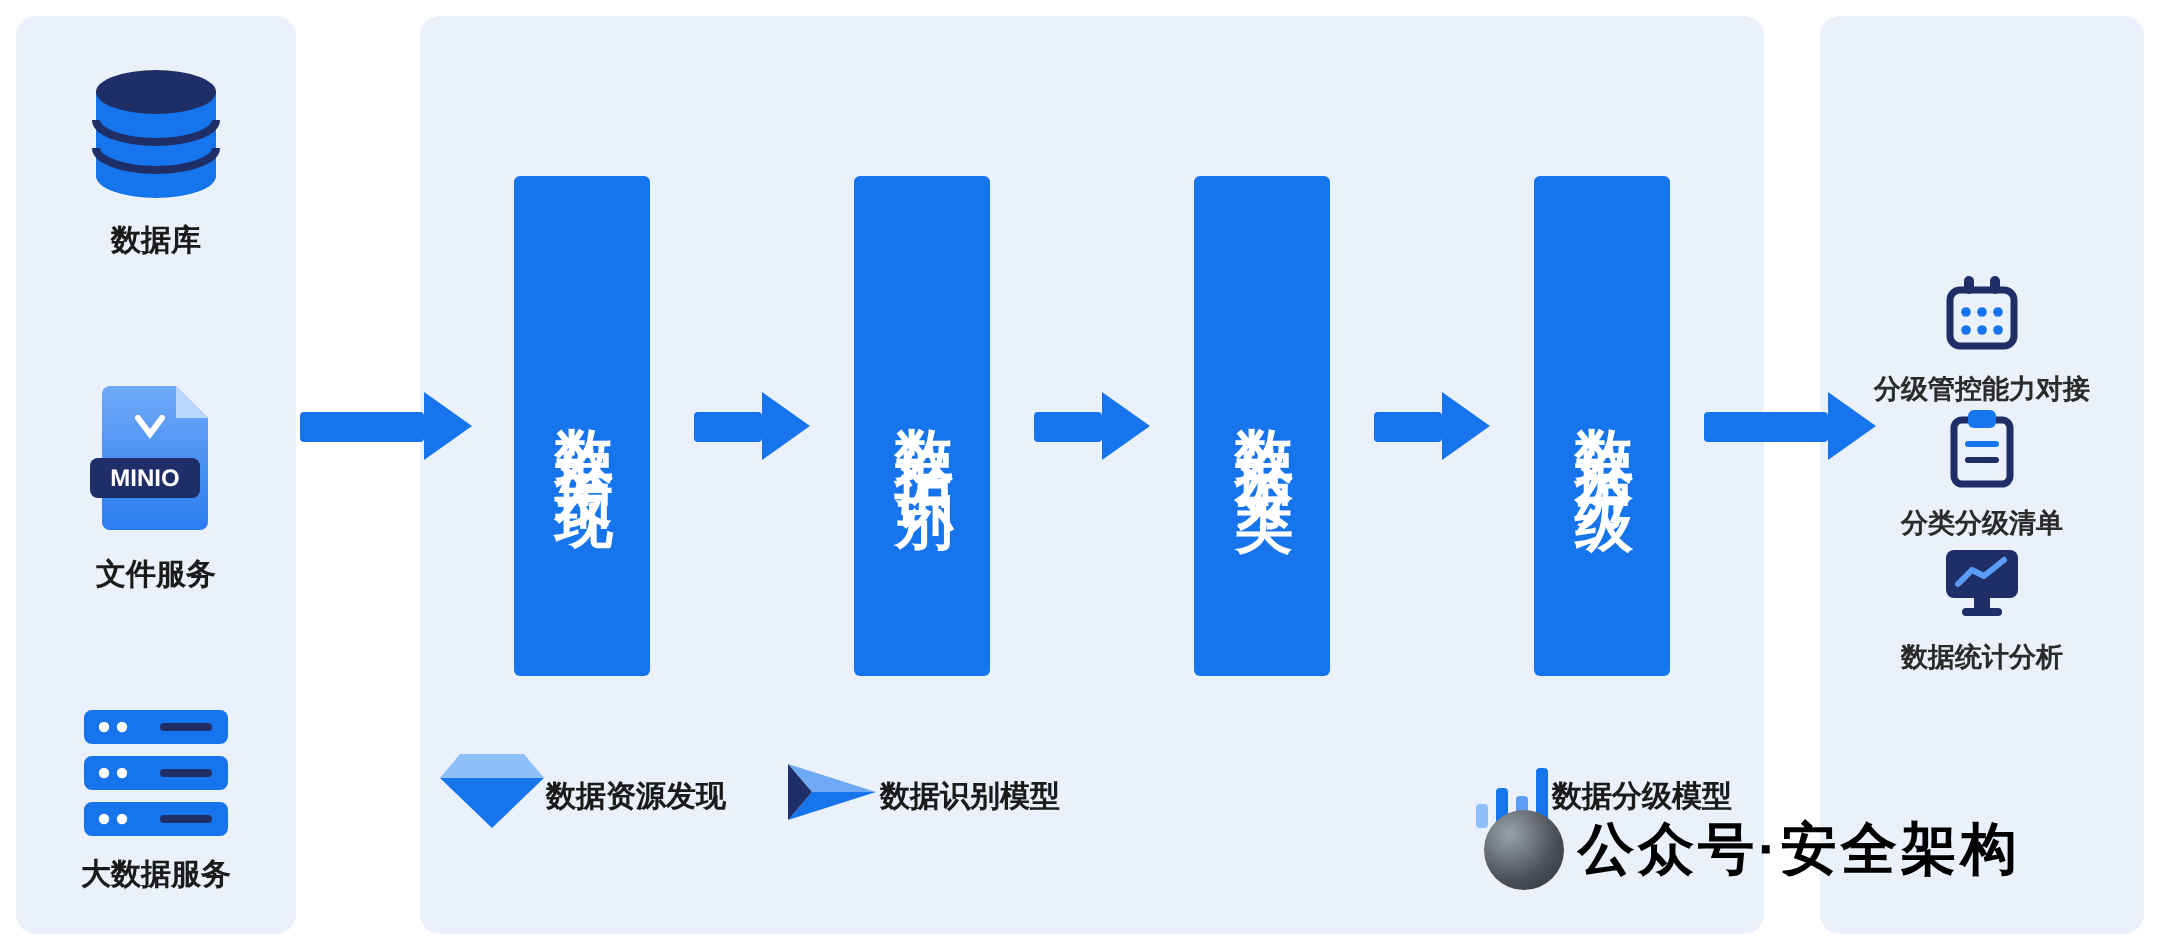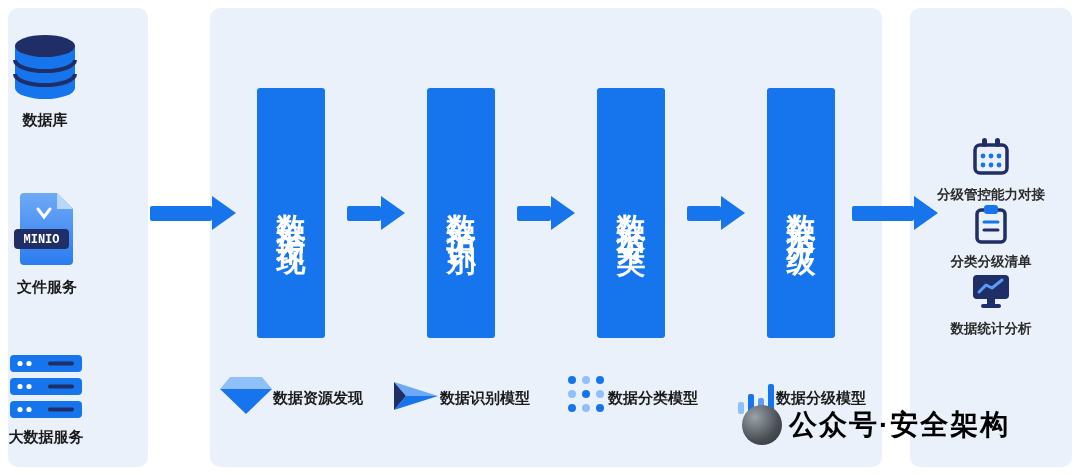--- a/index.html
+++ b/index.html
@@ -9,21 +9,21 @@
     --navy:#1F2E66;
     --panel:#EAF1FA;
     --ink:#1b1b1b;
   }
   *{margin:0;padding:0;box-sizing:border-box;}
   html,body{background:#ffffff;}
   body{font-family:"Liberation Sans","DejaVu Sans",sans-serif;}
   .canvas{position:relative;width:1080px;height:475px;background:#ffffff;overflow:hidden;}
 
   .panel{position:absolute;background:var(--panel);border-radius:10px;}
-  .left-panel{left:8px;top:8px;width:140px;height:459px;display:flex;flex-direction:column;justify-content:space-between;align-items:flex-start;padding:26px 0 20px;font-family:Liberation Mono, monospace;}
+  .left-panel{left:8px;top:8px;width:140px;height:459px;display:flex;flex-direction:column;justify-content:space-between;align-items:center;padding:26px 0 20px;}
   .mid-panel{left:210px;top:8px;width:672px;height:459px;display:flex;justify-content:center;align-items:flex-start;padding-top:80px;}
   .right-panel{left:910px;top:8px;width:162px;height:459px;display:flex;flex-direction:column;justify-content:center;align-items:center;padding:10px 0;}
 
   .src-item,.out-item{display:flex;flex-direction:column;align-items:center;gap:9px;}
   .src-label{font-size:15px;font-weight:bold;color:var(--ink);}
   .out-label{font-size:13.5px;font-weight:bold;color:#2b2b2b;}
 
   .step{width:112px;display:flex;flex-direction:column;align-items:center;}
   .pillar{width:68px;height:250px;background:var(--blue);border-radius:3px;display:flex;align-items:center;justify-content:center;}
   .pillar-text{writing-mode:vertical-rl;text-orientation:upright;color:#ffffff;font-size:29px;font-weight:bold;letter-spacing:11px;line-height:1;}
@@ -142,36 +142,20 @@
 
     <div class="arrow step-arrow">
       <span class="arrow-body"></span>
         <span class="arrow-head"></span>
     </div>
 
     <div class="step">
       <div class="pillar">
         <span class="pillar-text">数据分类</span>
       </div>
-      <div class="model">
-        <div class="model-icon-box">
-          <svg width="44" height="44" viewBox="0 0 44 44">
-            <circle cx="8" cy="8" r="4" fill="#1674EC"></circle>
-              <circle cx="22" cy="8" r="4" fill="#8FC0FA"></circle>
-              <circle cx="36" cy="8" r="4" fill="#1674EC"></circle>
-            <circle cx="8" cy="22" r="4" fill="#8FC0FA"></circle>
-              <circle cx="22" cy="22" r="4" fill="#1674EC"></circle>
-              <circle cx="36" cy="22" r="4" fill="#8FC0FA"></circle>
-            <circle cx="8" cy="36" r="4" fill="#1674EC"></circle>
-              <circle cx="22" cy="36" r="4" fill="#8FC0FA"></circle>
-              <circle cx="36" cy="36" r="4" fill="#1674EC"></circle>
-          </svg>
-        </div>
-        <div class="model-label">数据分类模型</div>
-      </div>
     </div>
 
     <div class="arrow step-arrow">
       <span class="arrow-body"></span>
         <span class="arrow-head"></span>
     </div>
 
     <div class="step">
       <div class="pillar">
         <span class="pillar-text">数据分级</span>

